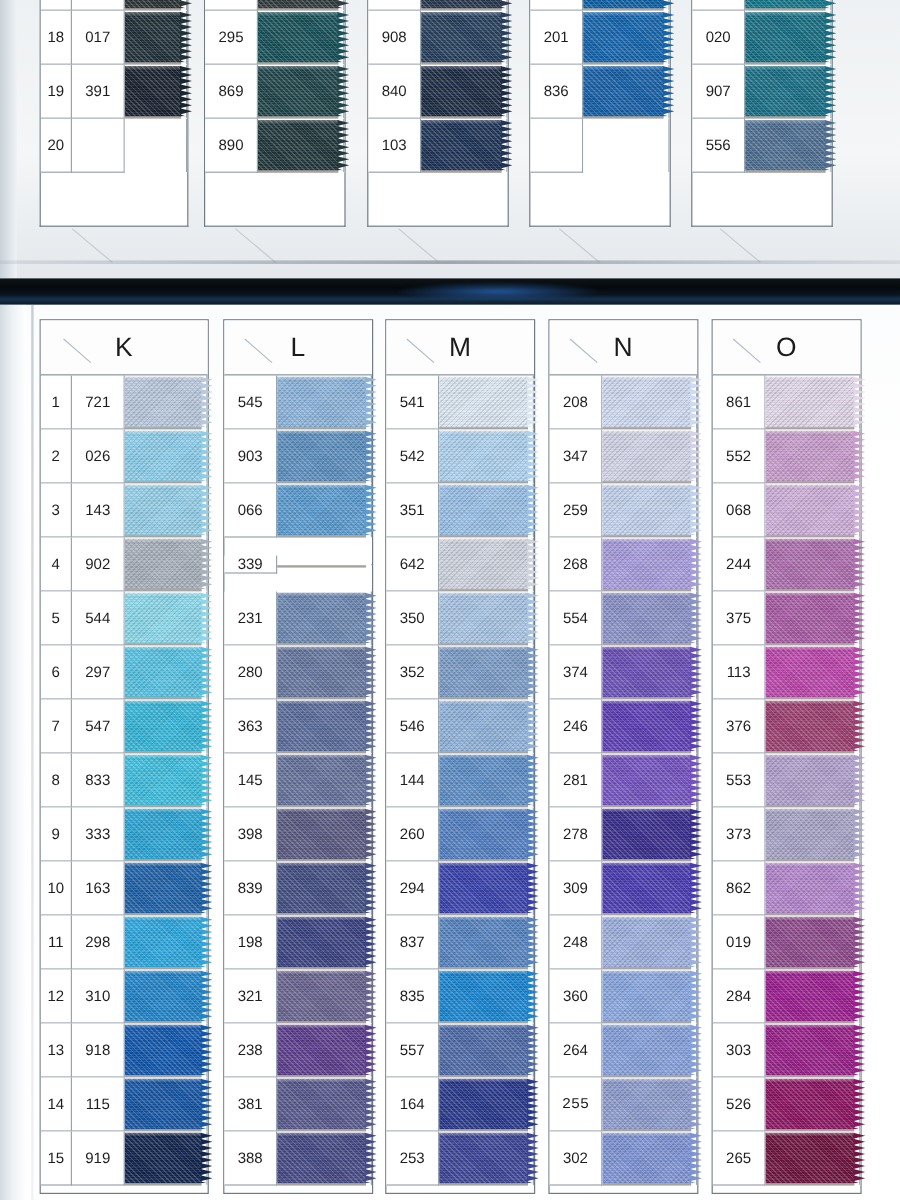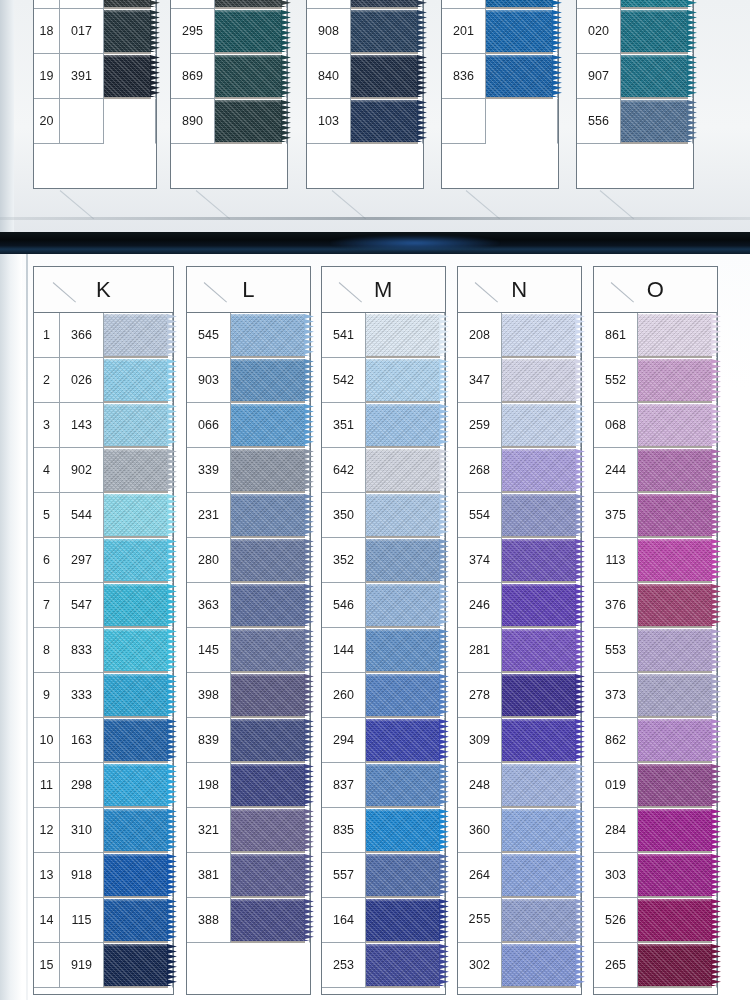--- a/index.html
+++ b/index.html
@@ -366,21 +366,21 @@
     <div id="lower-cols">
         <div class="col" style="left: 33px; top: 12px; width: 141px;">
           <div class="col-frame" style="height: 729px;">
             <div class="col-head">
               <div class="needle"></div>
               <div class="letter">K</div>
             </div>
             <div class="rows">
               <div class="row" style="height: 45px;">
                 <div class="cell idx">1</div>
-                <div class="cell code">366</div>
+                <div class="cell code">721</div>
                 <div class="cell swatch-cell">
                   <div class="tape" style="--c: #b9c8dd;">
                     <div class="hl"></div>
                     <div class="shadow"></div>
                   </div>
                 </div>
               </div>
               <div class="row" style="height: 45px;">
                 <div class="cell idx">2</div>
                 <div class="cell code">026</div>
@@ -551,21 +551,21 @@
               </div>
               <div class="row" style="height: 45px;">
                 <div class="cell code">066</div>
                 <div class="cell swatch-cell">
                   <div class="tape" style="--c: #5a9bd0;">
                     <div class="hl"></div>
                     <div class="shadow"></div>
                   </div>
                 </div>
               </div>
-              <div class="row" style="height: 45px;">
+              <div class="row" style="height: 45px; align-items: center;">
                 <div class="cell code">339</div>
                 <div class="cell swatch-cell">
                   <div class="tape" style="--c: #8a93a3;">
                     <div class="hl"></div>
                     <div class="shadow"></div>
                   </div>
                 </div>
               </div>
               <div class="row" style="height: 45px;">
                 <div class="cell code">231</div>
@@ -627,20 +627,29 @@
                   <div class="tape" style="--c: #3c4483;">
                     <div class="hl"></div>
                     <div class="shadow"></div>
                   </div>
                 </div>
               </div>
               <div class="row" style="height: 45px;">
                 <div class="cell code">321</div>
                 <div class="cell swatch-cell">
                   <div class="tape" style="--c: #6a6490;">
+                    <div class="hl"></div>
+                    <div class="shadow"></div>
+                  </div>
+                </div>
+              </div>
+              <div class="row" style="height: 45px;">
+                <div class="cell code">238</div>
+                <div class="cell swatch-cell">
+                  <div class="tape" style="--c: #5e3f8e;">
                     <div class="hl"></div>
                     <div class="shadow"></div>
                   </div>
                 </div>
               </div>
               <div class="row" style="height: 45px;">
                 <div class="cell code">381</div>
                 <div class="cell swatch-cell">
                   <div class="tape" style="--c: #585a8e;">
                     <div class="hl"></div>

